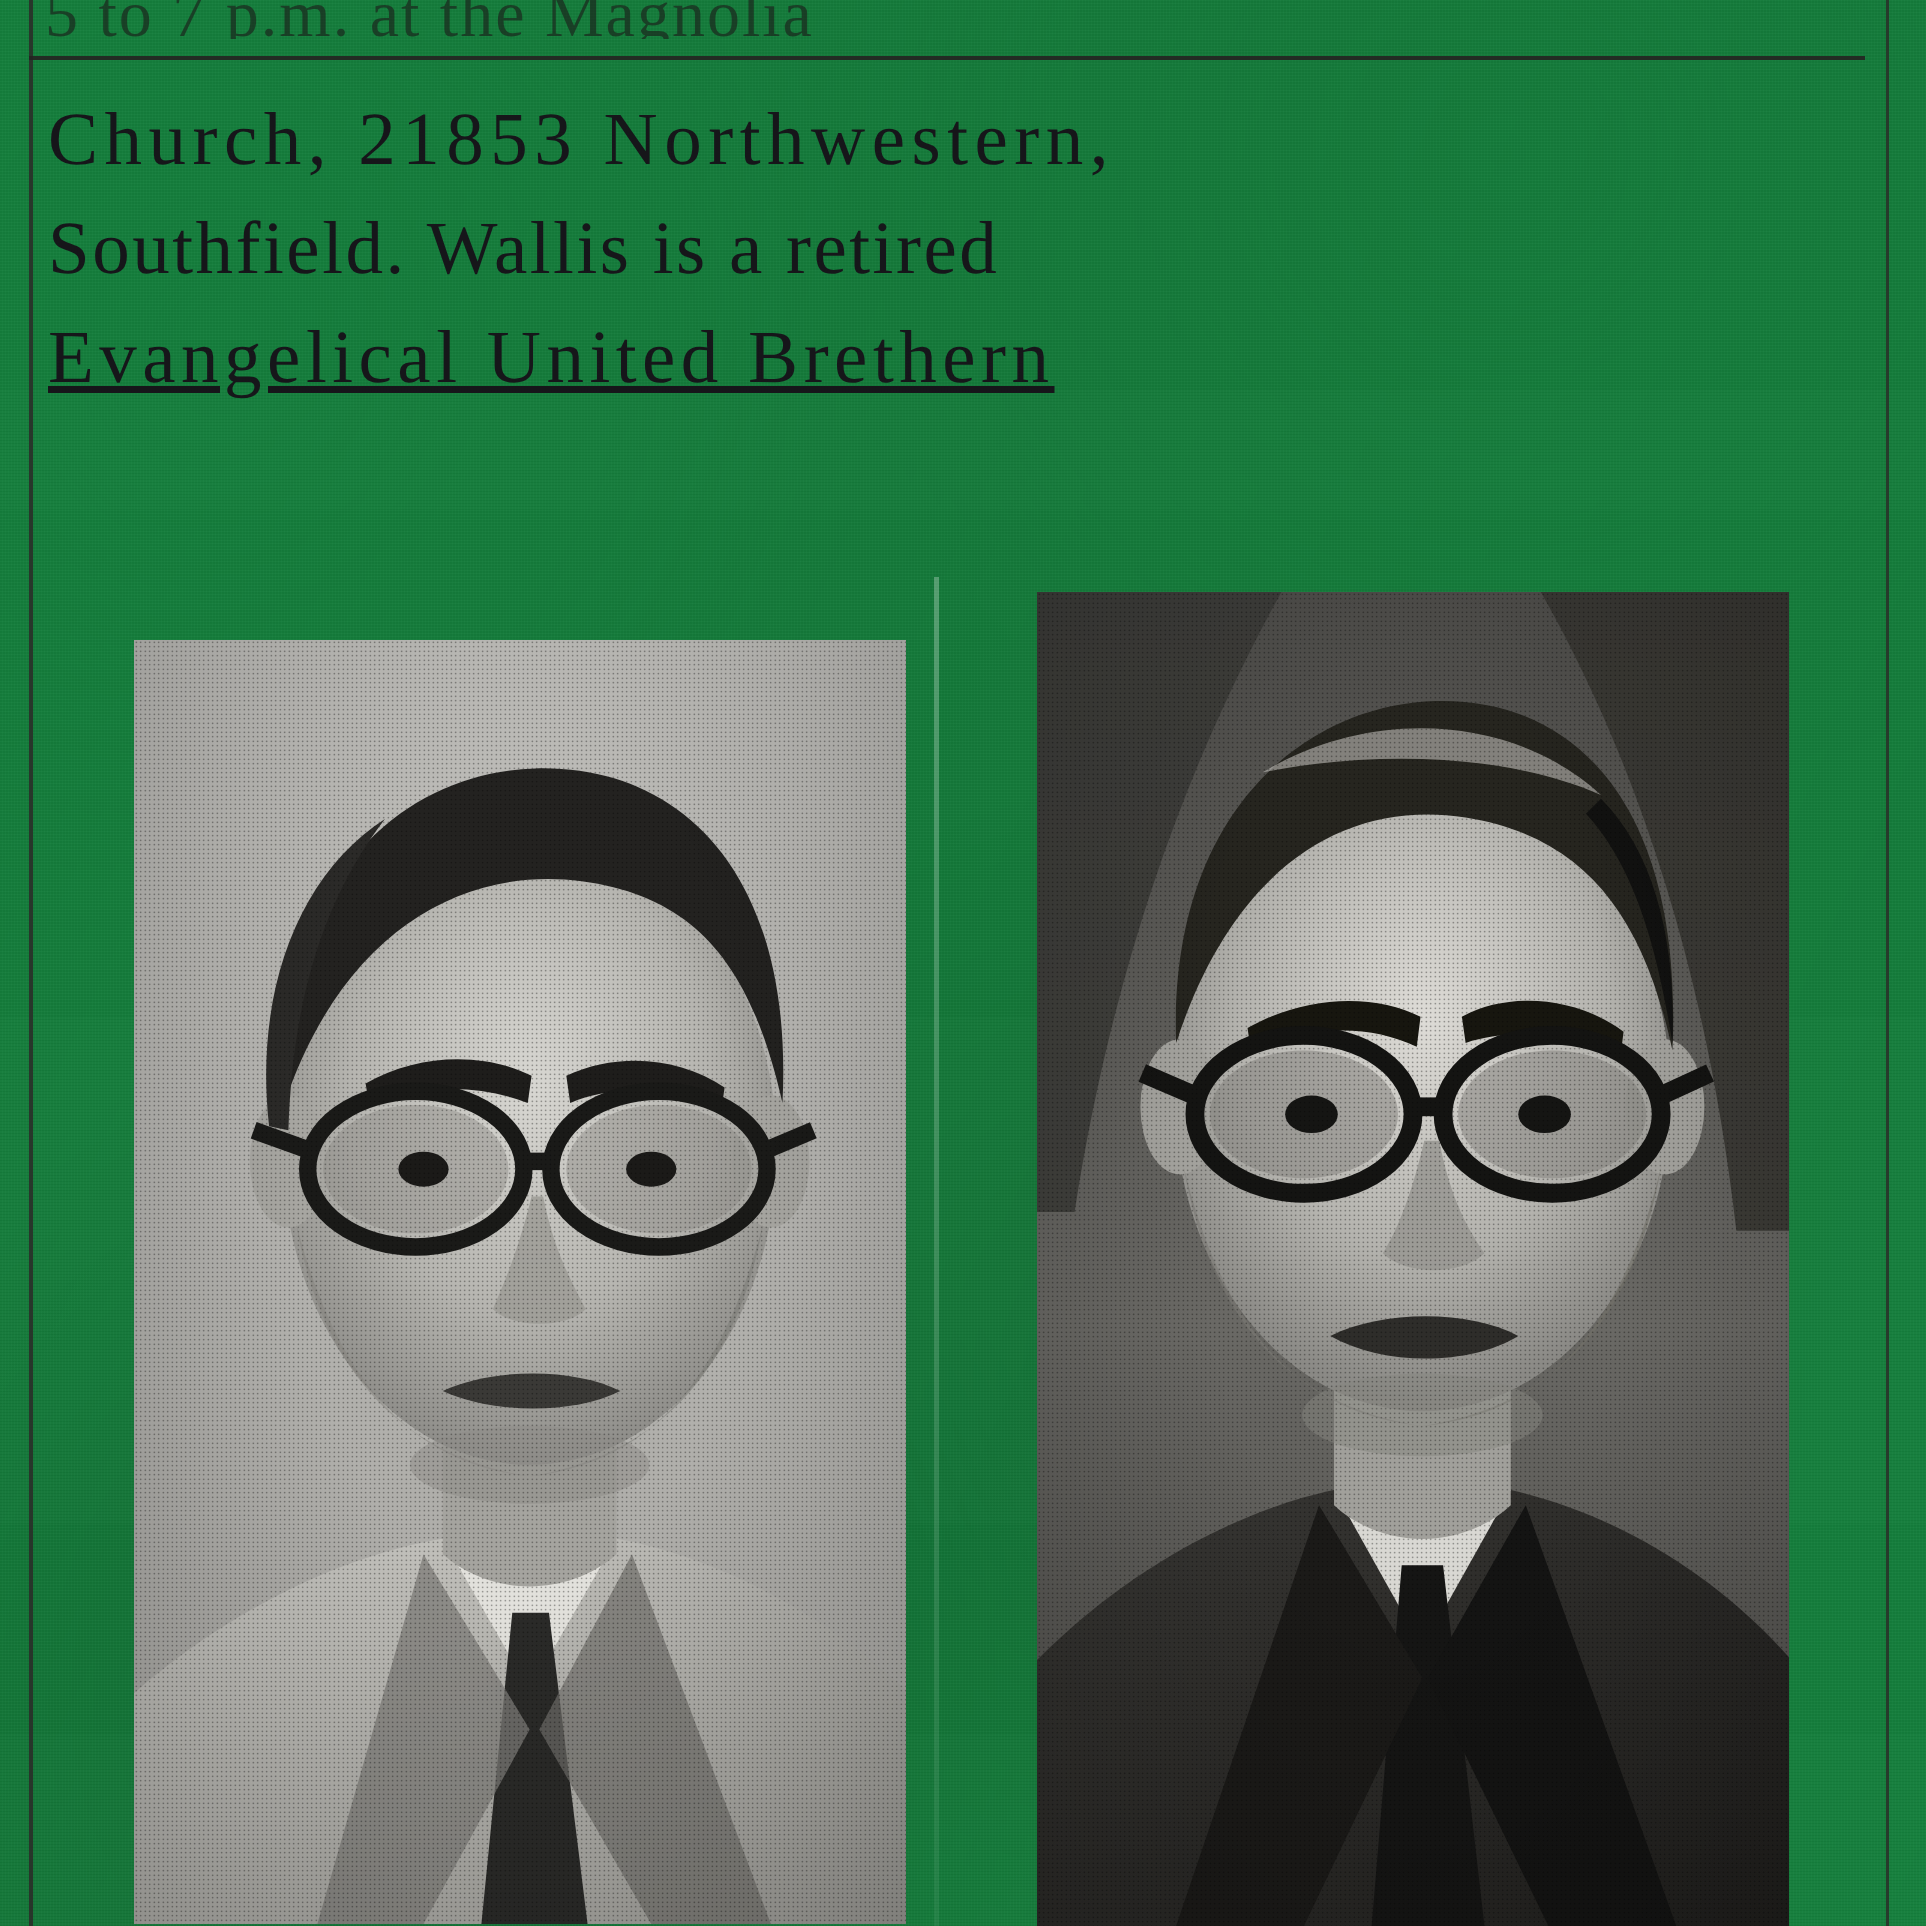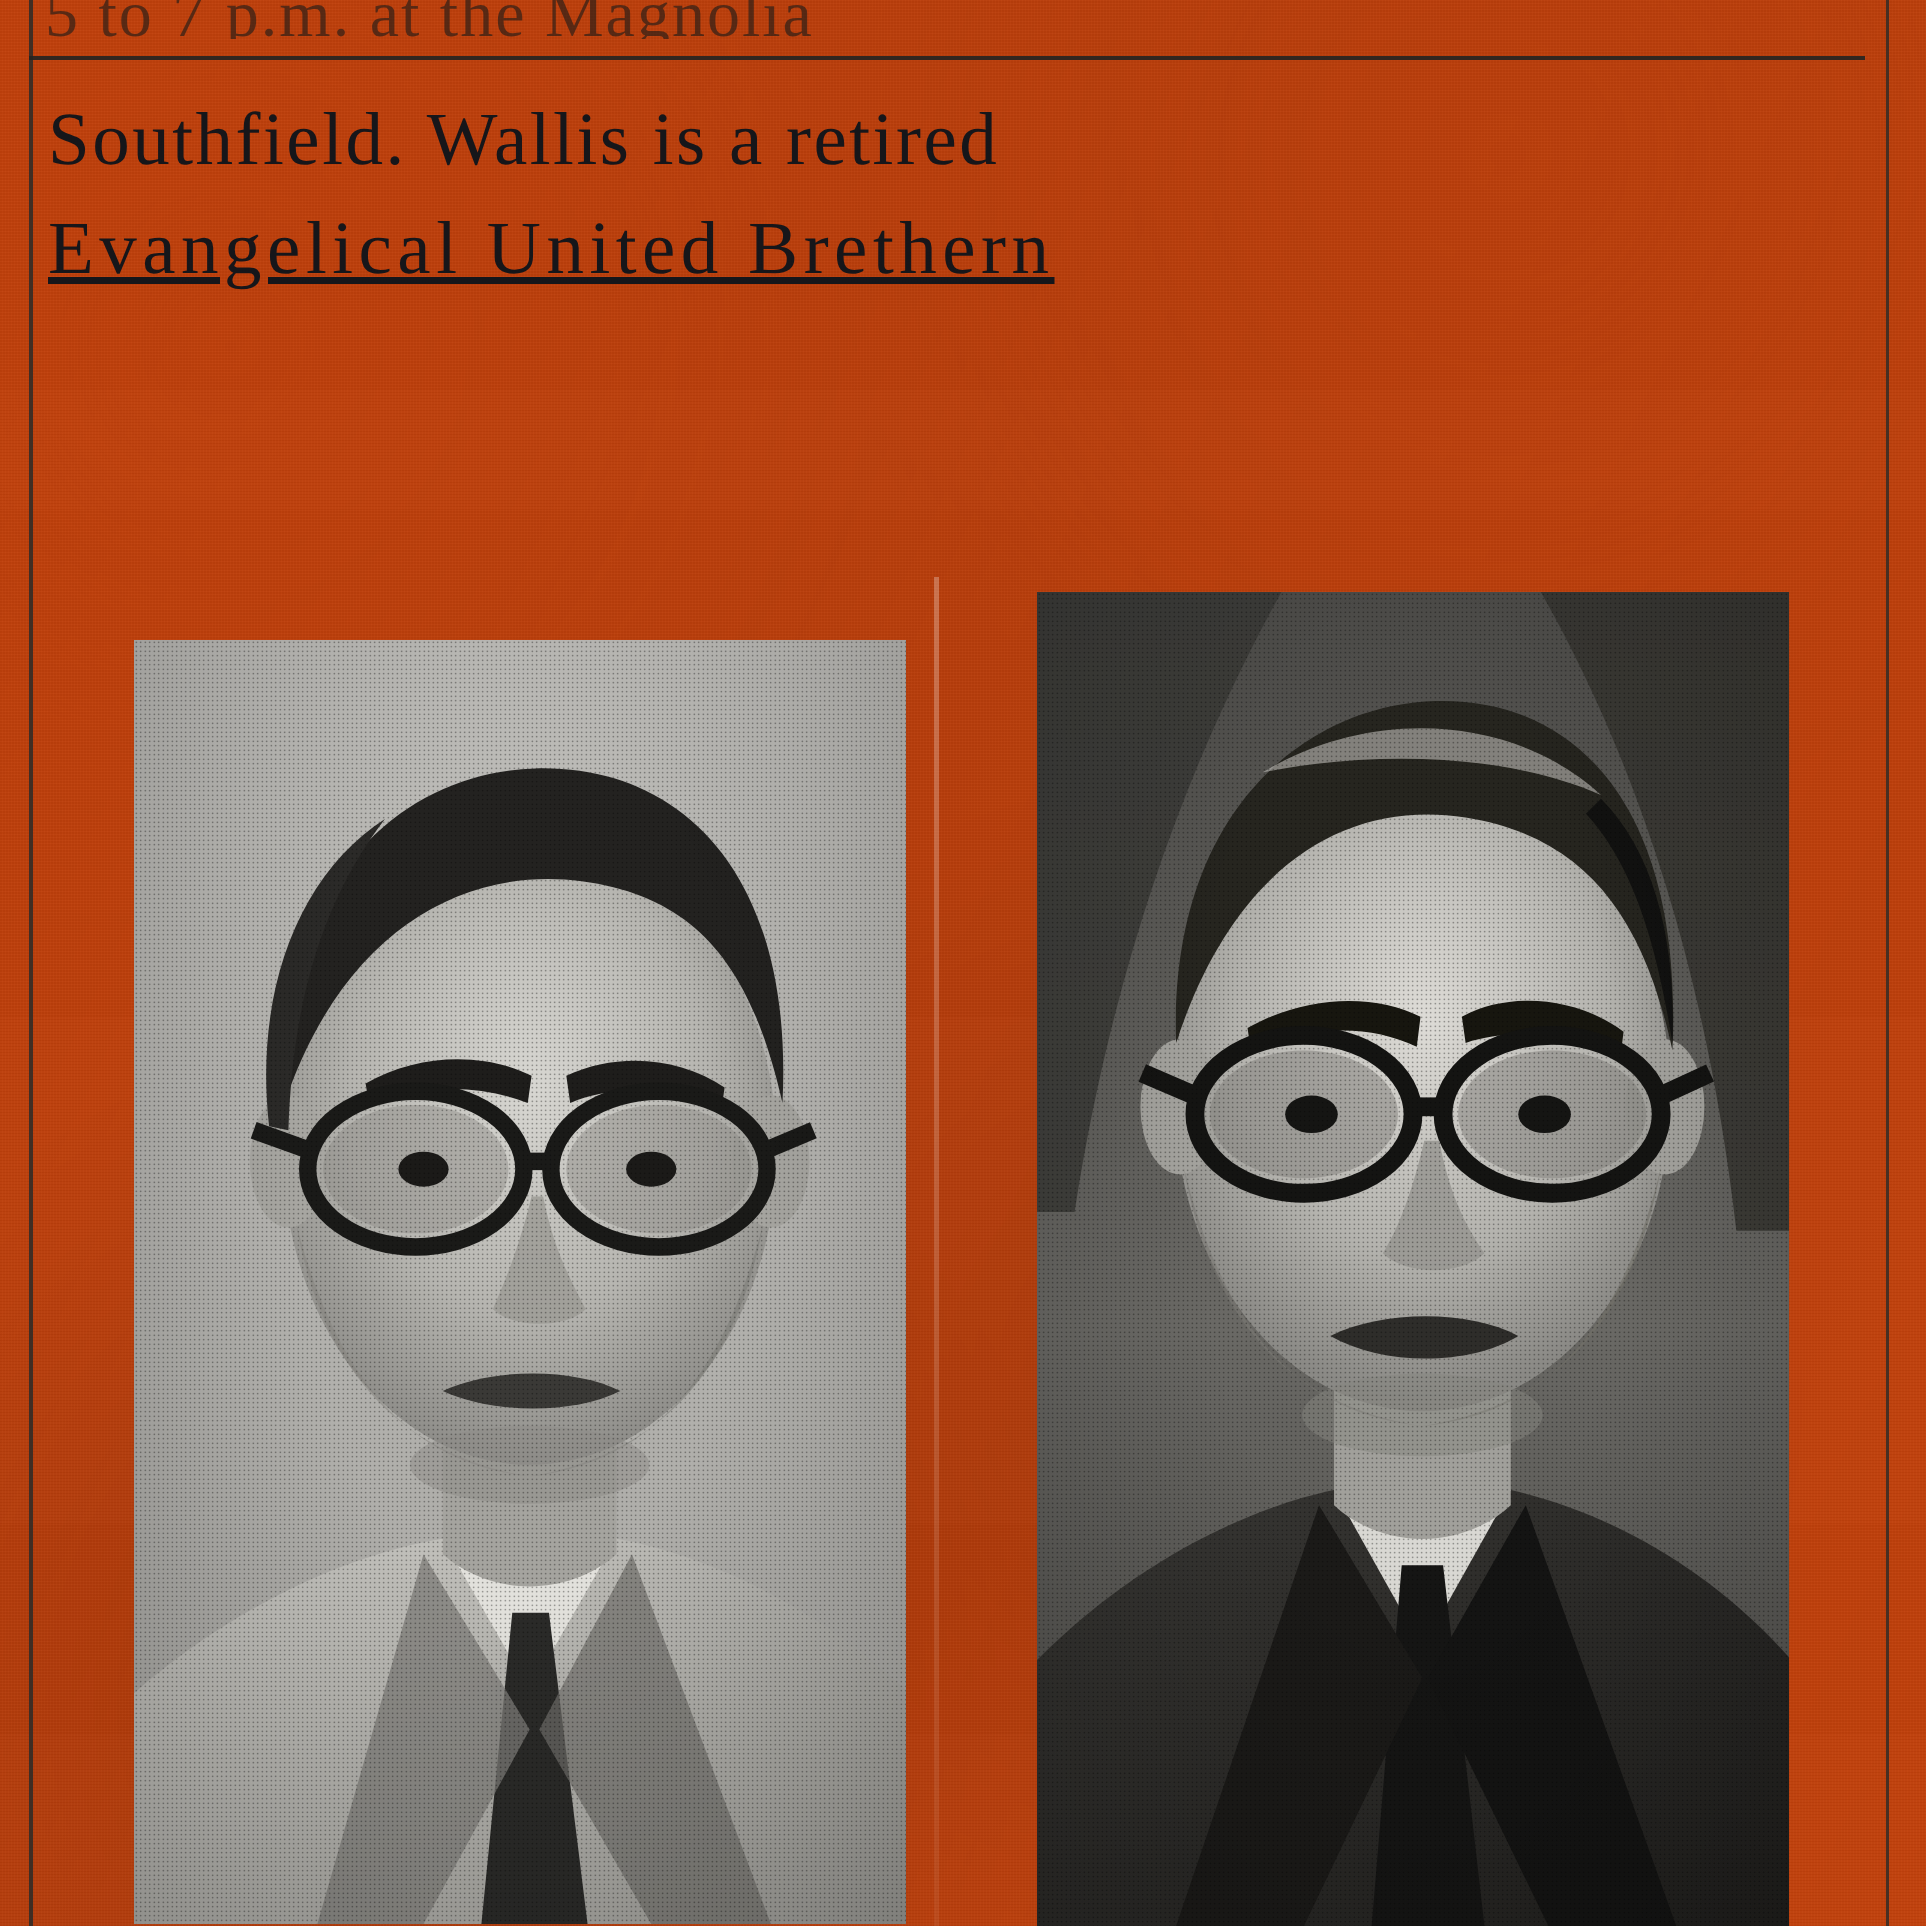--- a/index.html
+++ b/index.html
@@ -12,21 +12,21 @@
     height: 1926px;
     overflow: hidden;
     font-family: "Liberation Serif", serif;
   }
 
   
   .clipping {
     position: relative;
     width: 1926px;
     height: 1926px;
-    background: #c2410c;
+    background: #15803d;
     overflow: hidden;
   }
 
   
   .paper-grain {
     position: absolute;
     inset: 0;
     background:
       radial-gradient(circle at 12% 18%, rgba(255,255,255,0.30) 0%, rgba(255,255,255,0) 28%),
       radial-gradient(circle at 78% 8%,  rgba(255,255,255,0.22) 0%, rgba(255,255,255,0) 30%),
@@ -172,20 +172,21 @@
   <div class="paper-grain"></div>
   <div class="paper-noise"></div>
 
   <div class="rule-left"></div>
   <div class="rule-right"></div>
   <div class="rule-top"></div>
 
   <div class="cut-line">5 to 7 p.m. at the Magnolia</div>
 
   <div class="body-text">
+    <span class="ln ln-1">Church, 21853 Northwestern,</span>
     <span class="ln ln-2">Southfield. Wallis is a retired</span>
     <span class="ln ln-3">Evangelical United Brethern</span>
   </div>
 
   <div class="photo photo-left">
     <svg class="face-svg" viewBox="0 0 400 660" preserveAspectRatio="none">
       <defs>
         <radialGradient id="lskin" cx="50%" cy="40%" r="60%">
           <stop offset="0%" stop-color="#d8d7d2"></stop>
           <stop offset="60%" stop-color="#b6b5b0"></stop>

